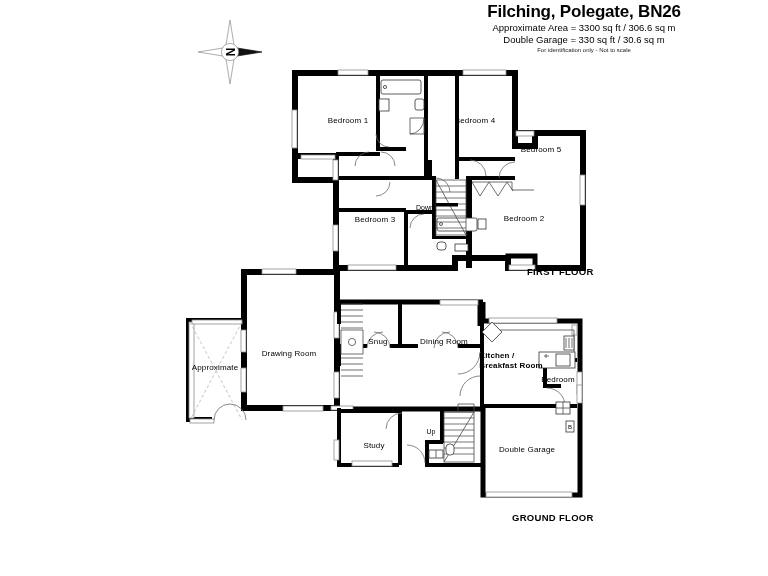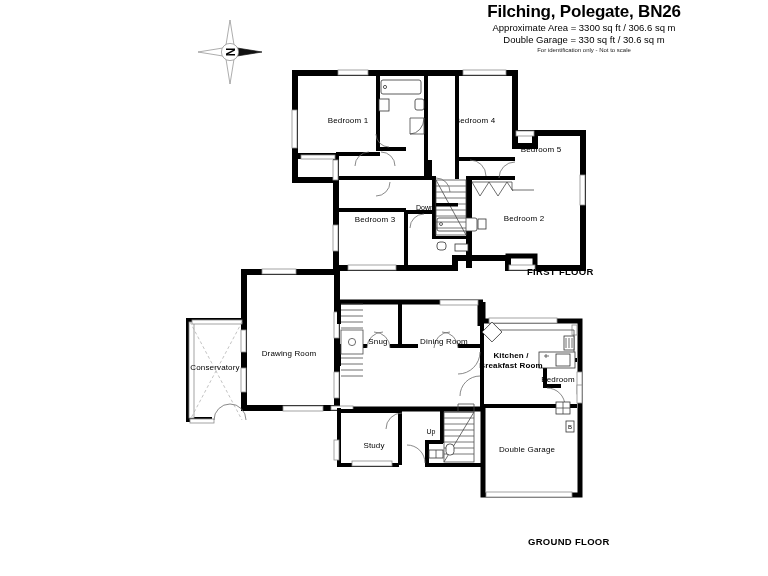--- a/index.html
+++ b/index.html
@@ -22,25 +22,25 @@
   #compass{position:absolute;left:196px;top:18px;width:68px;height:68px;}
 
   
   #plan{position:absolute;left:0;top:0;width:768px;height:576px;}
 
   .floor-label{
     font-size:9.5px;font-weight:bold;letter-spacing:0.3px;
     position:absolute;white-space:nowrap;
   }
   #first-floor-label{left:527px;top:266px;}
-  #ground-floor-label{left:512px;top:536px;margin-left:16px;}
+  #ground-floor-label{left:512px;top:512px;}
 
   .room-label{
     position:absolute;font-size:8px;line-height:9.5px;
-    white-space:nowrap;text-align:center;transform:translate(-50%,-50%);
+    white-space:nowrap;transform:translate(-50%,-50%);
     letter-spacing:0.15px;
   }
   .room-label.two{line-height:9.5px;font-weight:bold;}
   .tiny-label{position:absolute;font-size:7px;transform:translate(-50%,-50%);white-space:nowrap;}
 
   
   #footer{position:absolute;left:0;top:536px;width:768px;height:40px;}
 </style>
 </head>
 <body>
@@ -293,21 +293,21 @@
   <div class="floor-label" id="first-floor-label">FIRST FLOOR</div>
   <div class="floor-label" id="ground-floor-label">GROUND FLOOR</div>
 
   <div class="room-label" style="left:348px;top:121px">Bedroom 1</div>
   <div class="room-label" style="left:475px;top:121px">Bedroom 4</div>
   <div class="room-label" style="left:541px;top:150px">Bedroom 5</div>
   <div class="room-label" style="left:375px;top:220px">Bedroom 3</div>
   <div class="room-label" style="left:524px;top:219px">Bedroom 2</div>
   <div class="tiny-label" style="left:425px;top:207px">Down</div>
 
-  <div class="room-label" style="left:215px;top:368px">Conservatory</div>
+  <div class="room-label" style="left:215px;top:368px">Approximate</div>
   <div class="room-label" style="left:289px;top:354px">Drawing Room</div>
   <div class="room-label" style="left:378px;top:342px">Snug</div>
   <div class="room-label" style="left:444px;top:342px">Dining Room</div>
   <div class="room-label two" style="left:511px;top:360px">
       <div>Kitchen /</div>
       <div>Breakfast Room</div>
     </div>
   <div class="room-label" style="left:558px;top:380px">Bedroom</div>
   <div class="room-label" style="left:374px;top:446px">Study</div>
   <div class="room-label" style="left:527px;top:450px">Double Garage</div>

